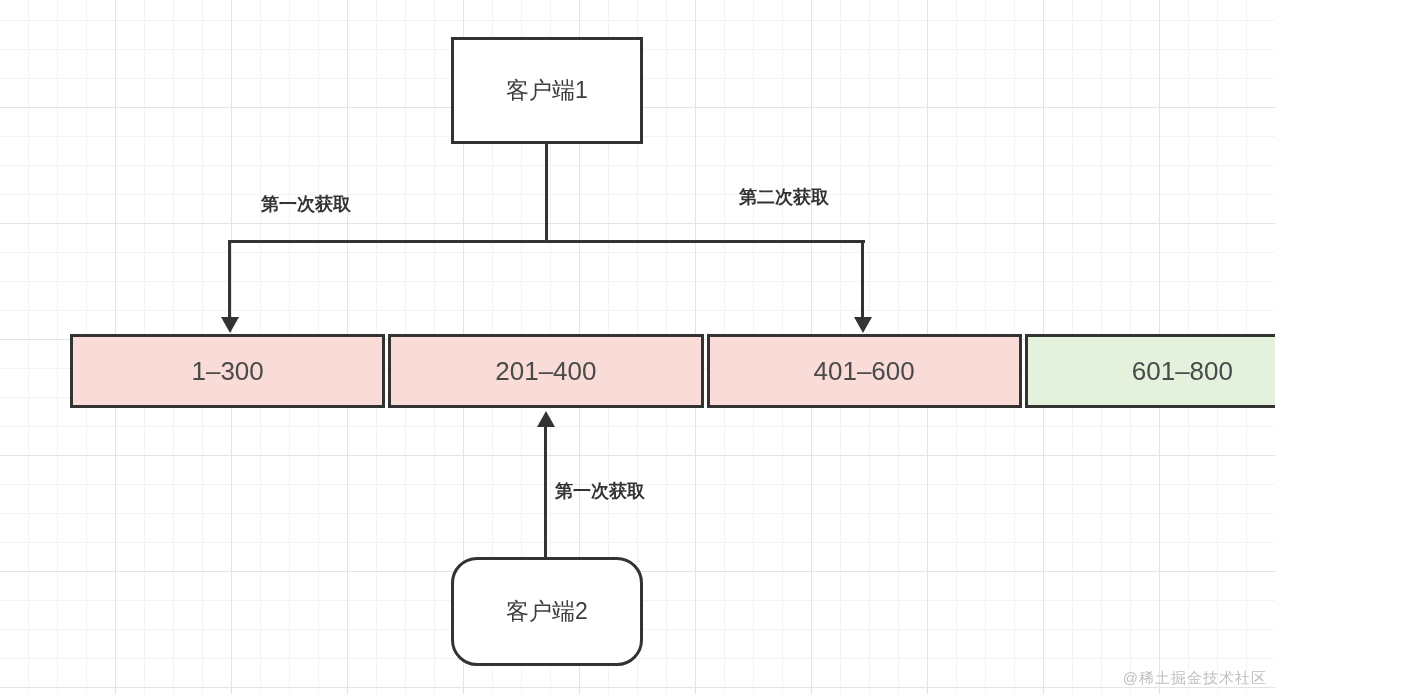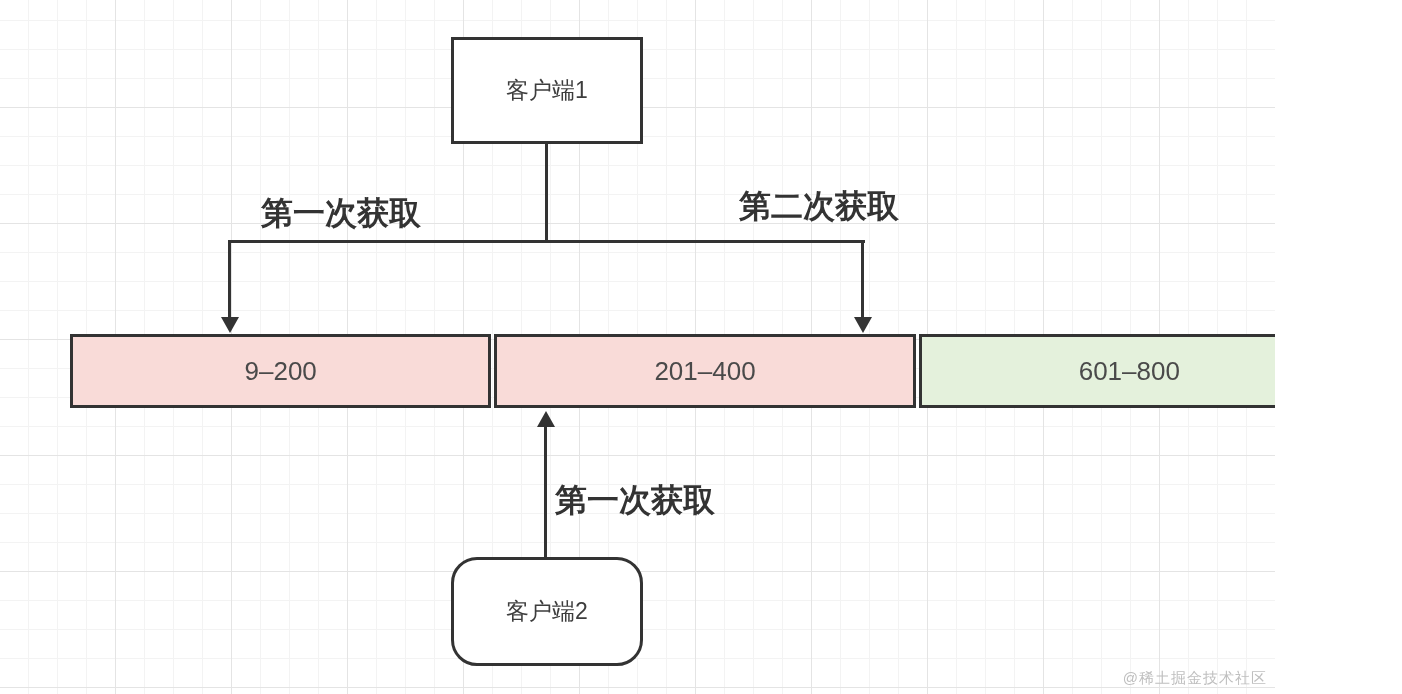--- a/index.html
+++ b/index.html
@@ -60,21 +60,21 @@
     position: absolute;
     width: 0; height: 0;
     border-left: 9px solid transparent;
     border-right: 9px solid transparent;
     border-bottom: 16px solid #333333;
   }
   #arrow-up-tip { left: 537px; top: 411px; }
 
   .edge-label {
     position: absolute;
-    font-size: 32px;
+    font-size: 18px;
     font-weight: bold;
     color: #333333;
     white-space: nowrap;
   }
   #label-first-left  { left: 261px; top: 192px; }
   #label-second-right{ left: 739px; top: 185px; }
   #label-first-bottom{ left: 555px; top: 479px; }
 
   .segment-bar {
     position: absolute;
@@ -117,22 +117,23 @@
   <div class="edge h-branch"></div>
   <div class="edge v-left"></div>
   <div class="edge v-right"></div>
   <div class="arrow-down" id="arrow-left-tip"></div>
   <div class="arrow-down" id="arrow-right-tip"></div>
 
   <div class="edge-label" id="label-first-left">第一次获取</div>
   <div class="edge-label" id="label-second-right">第二次获取</div>
 
   <div class="segment-bar">
-    <div class="segment" style="background: rgb(249, 219, 216);">9–200</div>
+    <div class="segment" style="background: rgb(249, 219, 216);">1–300</div>
     <div class="segment" style="background: rgb(249, 219, 216);">201–400</div>
+    <div class="segment" style="background: rgb(249, 219, 216);">401–600</div>
     <div class="segment" style="background: rgb(228, 241, 220);">601–800</div>
   </div>
 
   <div class="edge v-up"></div>
   <div class="arrow-up" id="arrow-up-tip"></div>
   <div class="edge-label" id="label-first-bottom">第一次获取</div>
 
   <div class="node-box" id="client2-box">
     <span>客户端2</span>
   </div>

